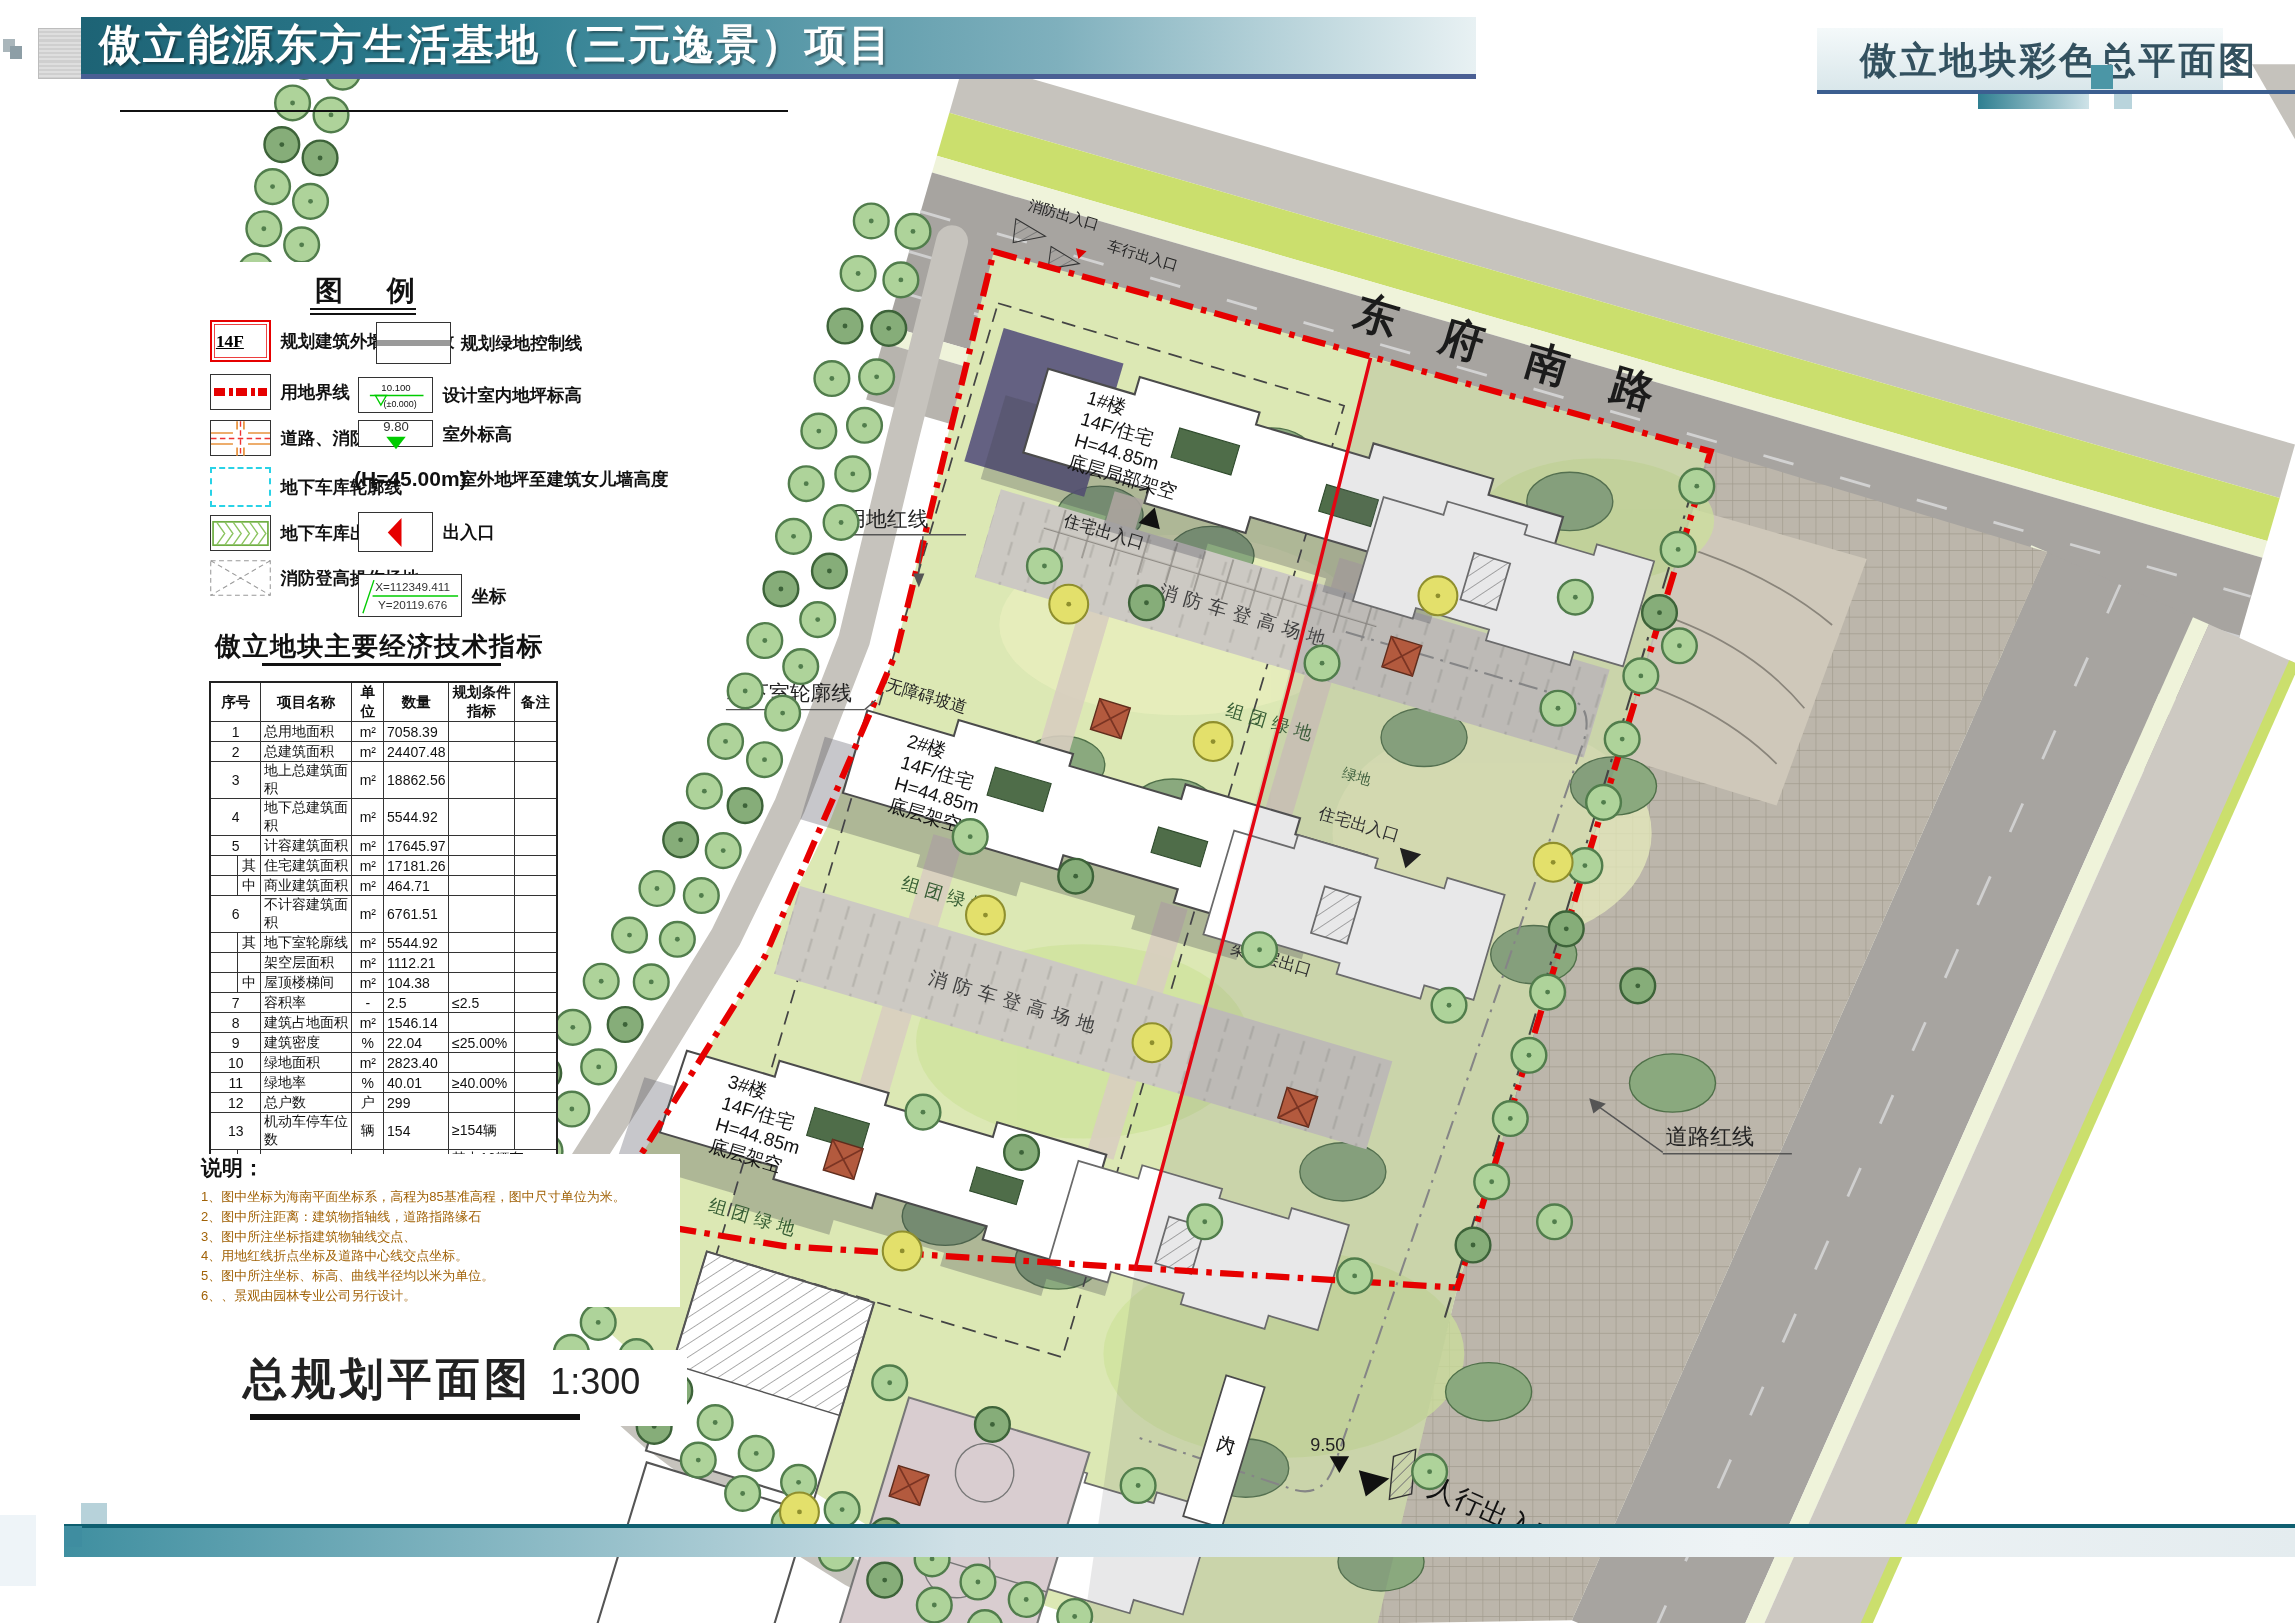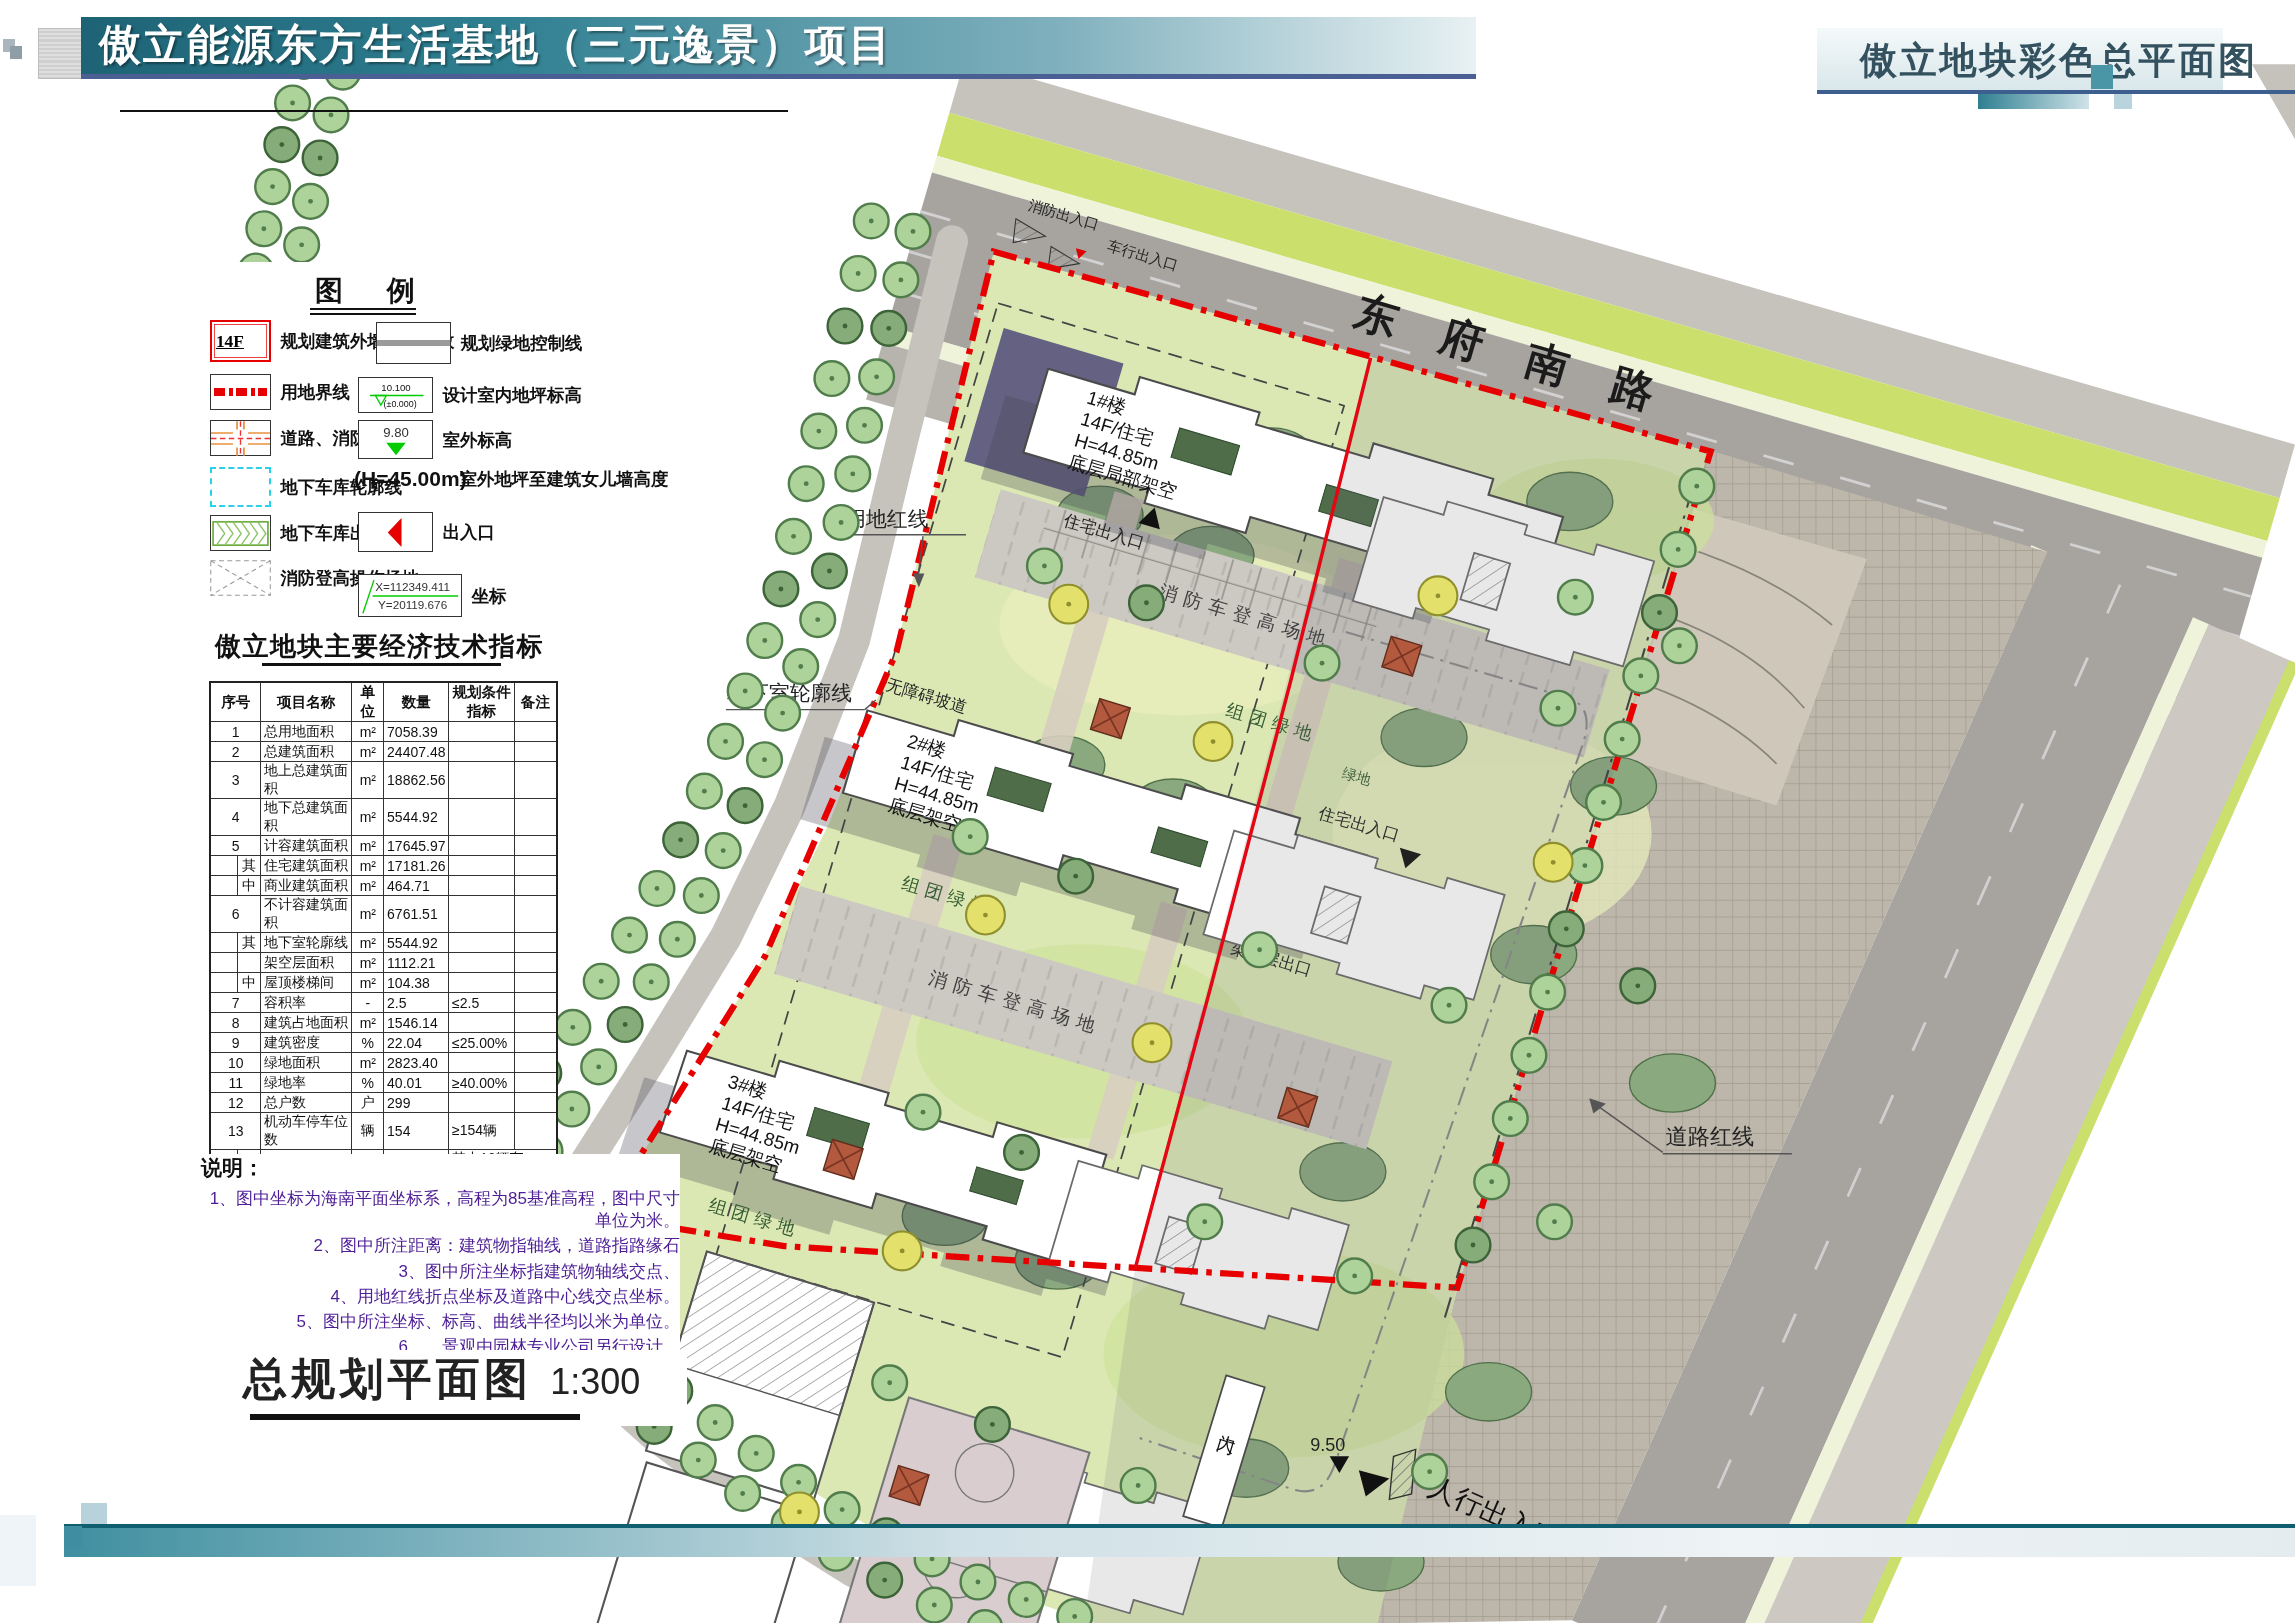--- a/index.html
+++ b/index.html
@@ -62,21 +62,21 @@
   td.c-sub { width:23.6px; text-align:center; }
   td.c-name { width:99px; text-align:left; padding-left:5.6px; }
   td.c-unit { width:33px; text-align:center; }
   td.c-qty { width:62px; text-align:left; padding-left:7px; }
   td.c-cond { width:66px; text-align:left; padding-left:5.6px; }
   td.c-note { width:45px; }
   td.remark { font-size:8.7px; line-height:1.25; text-align:left; padding:1.4px 2.8px; }
   
   #notes { left:201px; top:1154px; width:479px; background:#fff; z-index:5; }
   #notes-title { font-size:21px; font-weight:bold; color:#111; margin-bottom:5.6px; }
-  .note-item { font-size:17px; color:#4c1d95; line-height:1.32; margin-bottom:2.8px;text-align:right; }
+  .note-item { font-size:13px; color:#a16207; line-height:1.32; margin-bottom:2.8px; }
   #planlabel { left:243px; top:1350px; width:444px; height:76px; background:#fff; z-index:5; }
   #planlabel .t1 { font-size:44px; font-weight:bold; color:#222; letter-spacing:4.2px; }
   #planlabel .t2 { font-size:36px; color:#222; margin-left:18px; }
   #plan-underline { position:absolute; left:7px; top:64px; width:330px; height:6.2px; background:#111; }
   svg text { font-family:"Liberation Sans",sans-serif; }
 </style>
 </head>
 <body>
 
 <svg id="siteplan" class="abs" style="left:0;top:0;z-index:1" width="2295" height="1624" viewBox="0 0 3307 2339">
@@ -547,21 +547,21 @@
       <svg width="72" height="33" viewBox="0 0 104 48">
         <text x="52" y="18" font-size="14" text-anchor="middle" fill="#111">10.100</text>
         <path d="M22,24 L30,38 L38,24 Z" fill="none" stroke="#0c0" stroke-width="2"></path>
         <line x1="14" y1="24" x2="92" y2="24" stroke="#0c0" stroke-width="2"></line>
         <text x="58" y="40" font-size="13" text-anchor="middle" fill="#111">(±0.000)</text>
       </svg>
     </div>
     <span class="li-label">设计室内地坪标高</span>
   </div>
   <div class="li" style="left:158px;top:158px">
-    <div class="sw sw-outline" style="width:75px;flex-basis:75px;height:39px">
+    <div class="sw sw-outline" style="width:75px;flex-basis:75px;height:27px">
       <svg width="72" height="36" viewBox="0 0 104 52">
         <text x="52" y="22" font-size="19" text-anchor="middle" fill="#333">9.80</text>
         <polygon points="38,30 66,30 52,48" fill="#00cc00"></polygon>
       </svg>
     </div>
     <span class="li-label">室外标高</span>
   </div>
   <div class="li" style="left:154px;top:205px">
     <div style="font-size:21px;font-weight:bold;color:#111;width:89px;white-space:nowrap">(H=45.00m)</div>
     <span class="li-label" style="margin-left:16.7px">室外地坪至建筑女儿墙高度</span>

